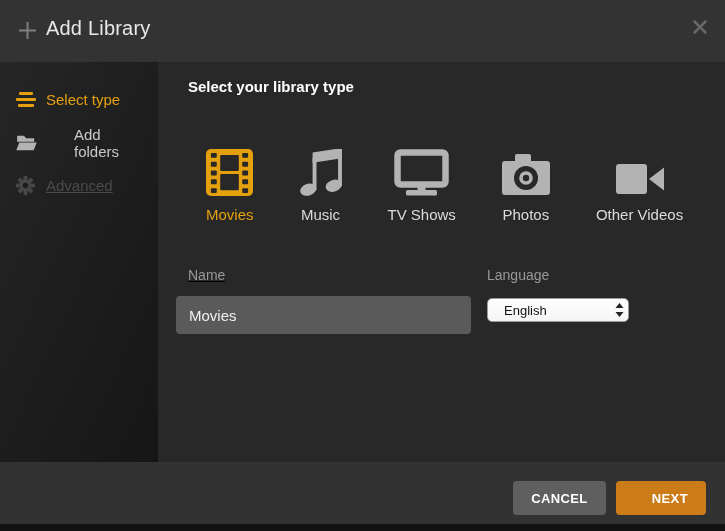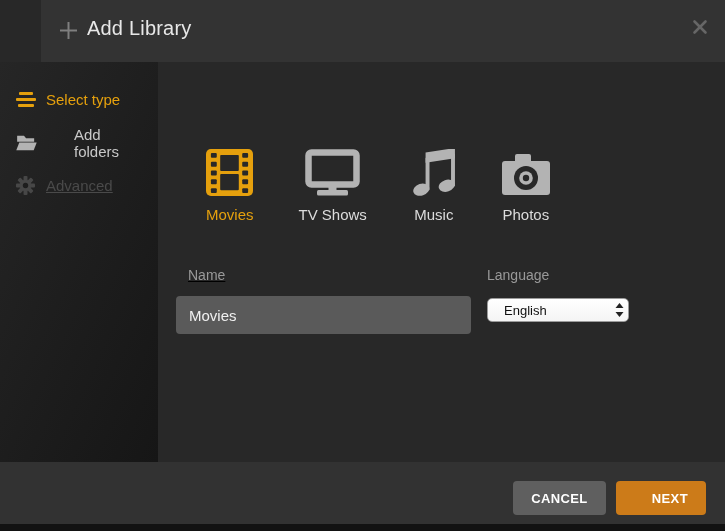--- a/index.html
+++ b/index.html
@@ -2,21 +2,21 @@
 <html><head>
 <meta charset="utf-8">
 <style>
   html,body{margin:0;padding:0;background:#0d0d0d;}
   .dialog{
     position:relative;width:725px;height:531px;overflow:hidden;
     background:#282828;font-family:"Liberation Sans",sans-serif;
     -webkit-font-smoothing:antialiased;
   }
   
-  .header{position:absolute;top:0;left:0;right:0;height:62px;background:#333333;margin-left:41px;}
+  .header{position:absolute;top:0;left:0;right:0;height:62px;background:#333333;}
   .header .plus{position:absolute;left:18px;top:21px;width:19px;height:19px;}
   .header .title{position:absolute;left:46px;top:17px;font-size:20px;color:#e8e8e8;letter-spacing:.2px;}
   .header .close{position:absolute;right:17px;top:19px;width:16px;height:16px;cursor:pointer;}
   
   .content{position:absolute;top:62px;left:0;width:725px;height:400px;}
   .sidebar{position:absolute;left:0;top:0;width:158px;height:400px;
     background:linear-gradient(115deg,#262626 0%,#1d1d1d 55%,#161616 100%);
     padding-top:16px;box-sizing:border-box;}
   .side-item{height:43px;display:flex;align-items:center;padding:0 16px;cursor:pointer;}
   .side-item .ico{width:22px;display:flex;justify-content:flex-start;align-items:center;}
@@ -123,20 +123,21 @@
               <circle r="7.2"></circle>
             </g>
             <circle r="3.4" fill="#1e1e1e"></circle>
           </svg>
         </span>
         <span class="lbl">Advanced</span>
       </div>
     </div>
 
     <div class="main">
+      <div class="heading">Select your library type</div>
 
       <div class="type-row">
 
         <div class="tile selected">
           <span class="icon-box">
             <svg width="47" height="47" viewBox="0 0 48 48">
               <rect x="0" y="0" width="48" height="48" rx="5" fill="#e5a00d"></rect>
               <g fill="#282828">
                 <rect x="5" y="4" width="6" height="5" rx="1"></rect>
                   <rect x="5" y="13" width="6" height="5" rx="1"></rect>
@@ -151,57 +152,68 @@
                 <rect x="14.5" y="6" width="19" height="16.5" rx="1"></rect>
                 <rect x="14.5" y="25.5" width="19" height="16.5" rx="1"></rect>
               </g>
             </svg>
           </span>
           <span class="tile-label">Movies</span>
         </div>
 
         <div class="tile">
           <span class="icon-box">
-            <svg width="55" height="47" viewBox="0 0 55 47">
-              <rect x="3.5" y="3.5" width="48" height="32" rx="3" fill="none" stroke="#b3b3b3" stroke-width="6.5"></rect>
-              <rect x="23.5" y="37" width="8" height="4" fill="#b3b3b3"></rect>
-              <rect x="12" y="41" width="31" height="5.5" rx="1.5" fill="#b3b3b3"></rect>
-            </svg>
-          </span>
-          <span class="tile-label">TV Shows</span>
-        </div>
-
-        <div class="tile">
-          <span class="icon-box">
             <svg width="44" height="47" viewBox="0 0 44 48">
               <g fill="#b3b3b3">
                 <ellipse cx="9" cy="41.5" rx="8.4" ry="6" transform="rotate(-18 9 41.5)"></ellipse>
                 <ellipse cx="35" cy="37.5" rx="8.4" ry="6" transform="rotate(-18 35 37.5)"></ellipse>
                 <rect x="13.4" y="9" width="4" height="33"></rect>
                 <rect x="39.4" y="5" width="4" height="33"></rect>
                 <polygon points="13.4,3.5 43.4,-1 43.4,9.5 13.4,14"></polygon>
               </g>
             </svg>
           </span>
           <span class="tile-label">Music</span>
         </div>
 
         <div class="tile">
           <span class="icon-box">
+            <svg width="55" height="47" viewBox="0 0 55 47">
+              <rect x="3.5" y="3.5" width="48" height="32" rx="3" fill="none" stroke="#b3b3b3" stroke-width="6.5"></rect>
+              <rect x="23.5" y="37" width="8" height="4" fill="#b3b3b3"></rect>
+              <rect x="12" y="41" width="31" height="5.5" rx="1.5" fill="#b3b3b3"></rect>
+            </svg>
+          </span>
+          <span class="tile-label">TV Shows</span>
+        </div>
+
+        <div class="tile">
+          <span class="icon-box">
             <svg width="50" height="42" viewBox="0 0 50 42">
               <rect x="14" y="0" width="16" height="10" rx="2" fill="#b3b3b3"></rect>
               <rect x="1" y="7" width="48" height="34" rx="3" fill="#b3b3b3"></rect>
               <circle cx="25" cy="24" r="12" fill="#282828"></circle>
               <circle cx="25" cy="24" r="6.8" fill="#b3b3b3"></circle>
               <circle cx="25" cy="24" r="3.2" fill="#282828"></circle>
             </svg>
           </span>
           <span class="tile-label">Photos</span>
         </div>
 
+        <div class="tile">
+          <span class="icon-box">
+            <svg width="50" height="34" viewBox="0 0 50 34">
+              <g fill="#b3b3b3">
+                <rect x="1" y="2" width="31" height="30" rx="3"></rect>
+                <polygon points="34,17 49,5.5 49,28.5"></polygon>
+              </g>
+            </svg>
+          </span>
+          <span class="tile-label">Other Videos</span>
+        </div>
 
       </div>
 
       <div class="form-row">
         <div class="name-group">
           <div class="field-label">Name</div>
           <input class="name-input" type="text" value="Movies" style="">
         </div>
         <div class="lang-group">
           <div class="field-label">Language</div>

